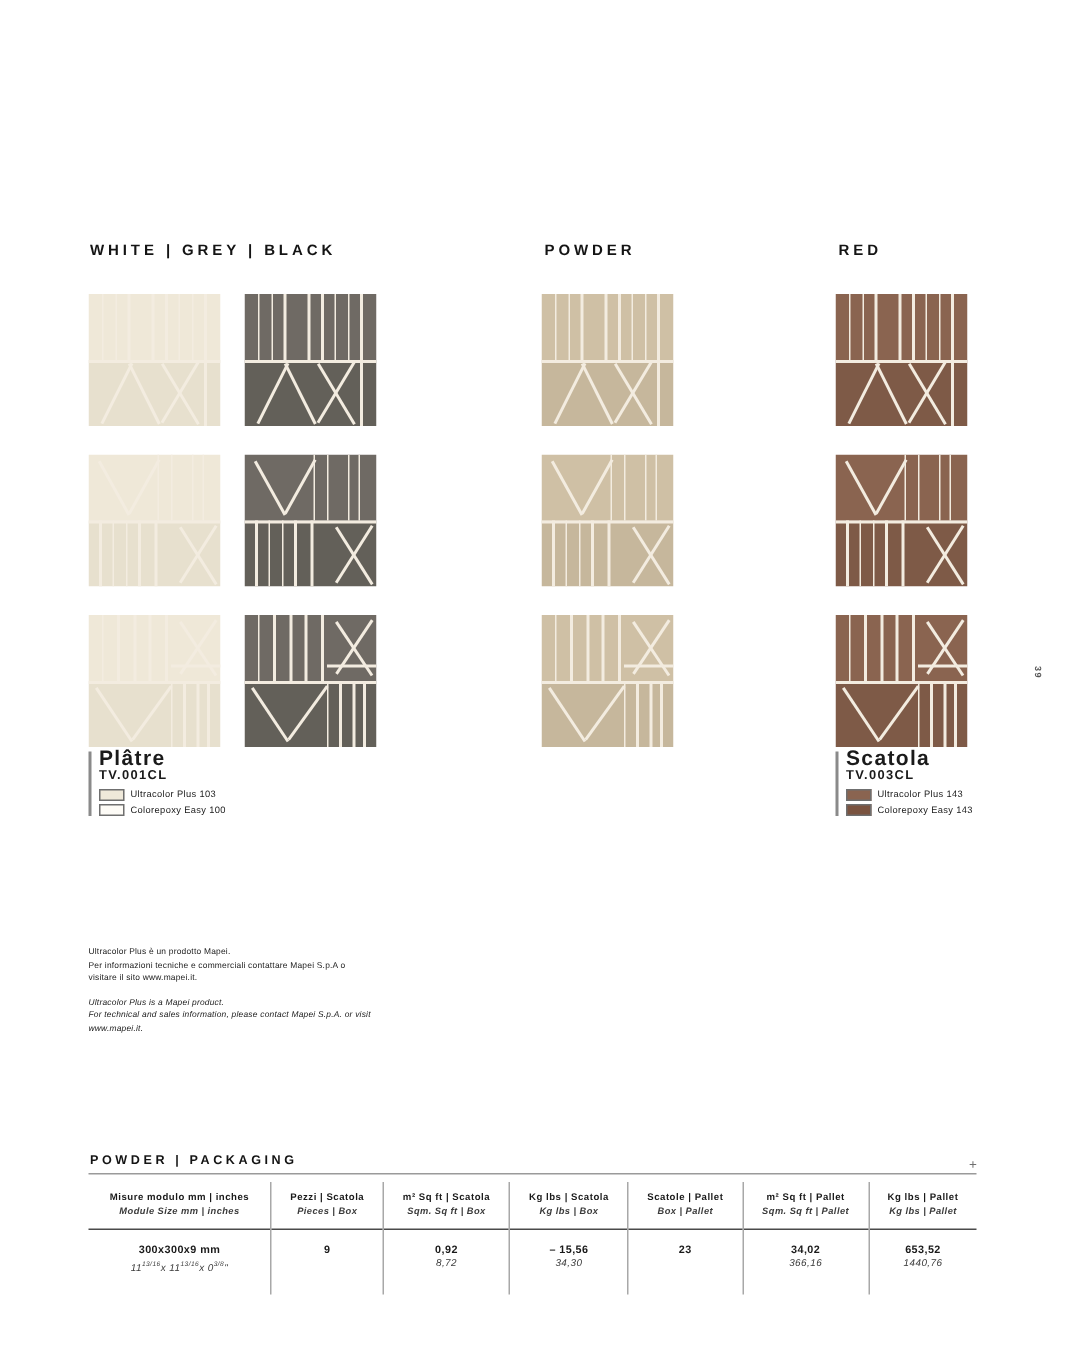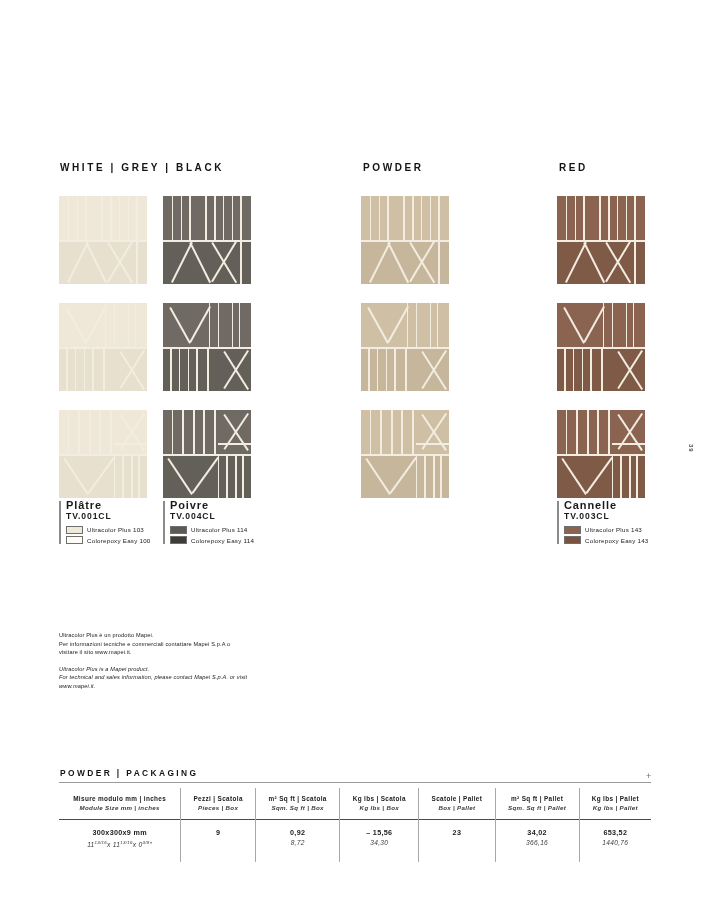--- a/index.html
+++ b/index.html
@@ -29,21 +29,21 @@
   .g{position:absolute;background:#f3ece0;}
   .gv{width:1.6px;top:0;height:100%;}
   .gh{height:1.6px;left:0;width:100%;}
   .diag{position:absolute;height:1.6px;transform-origin:0 0;background:#f3ece0;}
 
   
   .label-block{position:absolute;padding-left:7px;}
   .label-block:before{
     content:"";position:absolute;left:0;top:1px;bottom:1px;width:1.5px;background:#8a8a8a;
   }
-  .pname{font-size:11px;font-weight:bold;letter-spacing:.9px;line-height:11px;color:#1a1a1a;}
+  .pname{font-size:14px;font-weight:bold;letter-spacing:.9px;line-height:11px;color:#1a1a1a;}
   .pcode{font-size:8.6px;font-weight:bold;letter-spacing:.9px;line-height:11px;color:#1a1a1a;margin-bottom:3px;}
   .grout-row{display:flex;align-items:center;height:9px;margin-top:1.5px;}
   .chip{width:15px;height:6px;border:0.8px solid #6f6f6f;margin-right:4px;flex:none;}
   .grout-txt{font-size:6.2px;letter-spacing:.25px;color:#1a1a1a;white-space:nowrap;}
 
   
   .note{position:absolute;font-size:5.6px;line-height:8.6px;color:#1a1a1a;letter-spacing:.15px;width:215px;}
   .note p{margin:0;}
   .note .it{font-style:italic;}
   .note .spacer{height:8px;}
@@ -316,34 +316,22 @@
       <div class="pcode">TV.001CL</div>
       <div class="grout-row">
         <span class="chip" style="background: rgb(239, 233, 218);"></span>
         <span class="grout-txt">Ultracolor Plus 103</span>
       </div>
       <div class="grout-row">
         <span class="chip" style="background: rgb(253, 251, 246);"></span>
         <span class="grout-txt">Colorepoxy Easy 100</span>
       </div>
     </div>
-  <div class="label-block" id="lab1" style="left:163px;top:500px;">
-      <div class="pname">Poivre</div>
-      <div class="pcode">TV.004CL</div>
-      <div class="grout-row">
-        <span class="chip" style="background: rgb(93, 90, 85);"></span>
-        <span class="grout-txt">Ultracolor Plus 114</span>
-      </div>
-      <div class="grout-row">
-        <span class="chip" style="background: rgb(62, 60, 57);"></span>
-        <span class="grout-txt">Colorepoxy Easy 114</span>
-      </div>
-    </div>
   <div class="label-block" id="lab3" style="left:557px;top:500px;">
-      <div class="pname">Cannelle</div>
+      <div class="pname">Scatola</div>
       <div class="pcode">TV.003CL</div>
       <div class="grout-row">
         <span class="chip" style="background: rgb(138, 100, 80);"></span>
         <span class="grout-txt">Ultracolor Plus 143</span>
       </div>
       <div class="grout-row">
         <span class="chip" style="background: rgb(122, 83, 64);"></span>
         <span class="grout-txt">Colorepoxy Easy 143</span>
       </div>
     </div>

